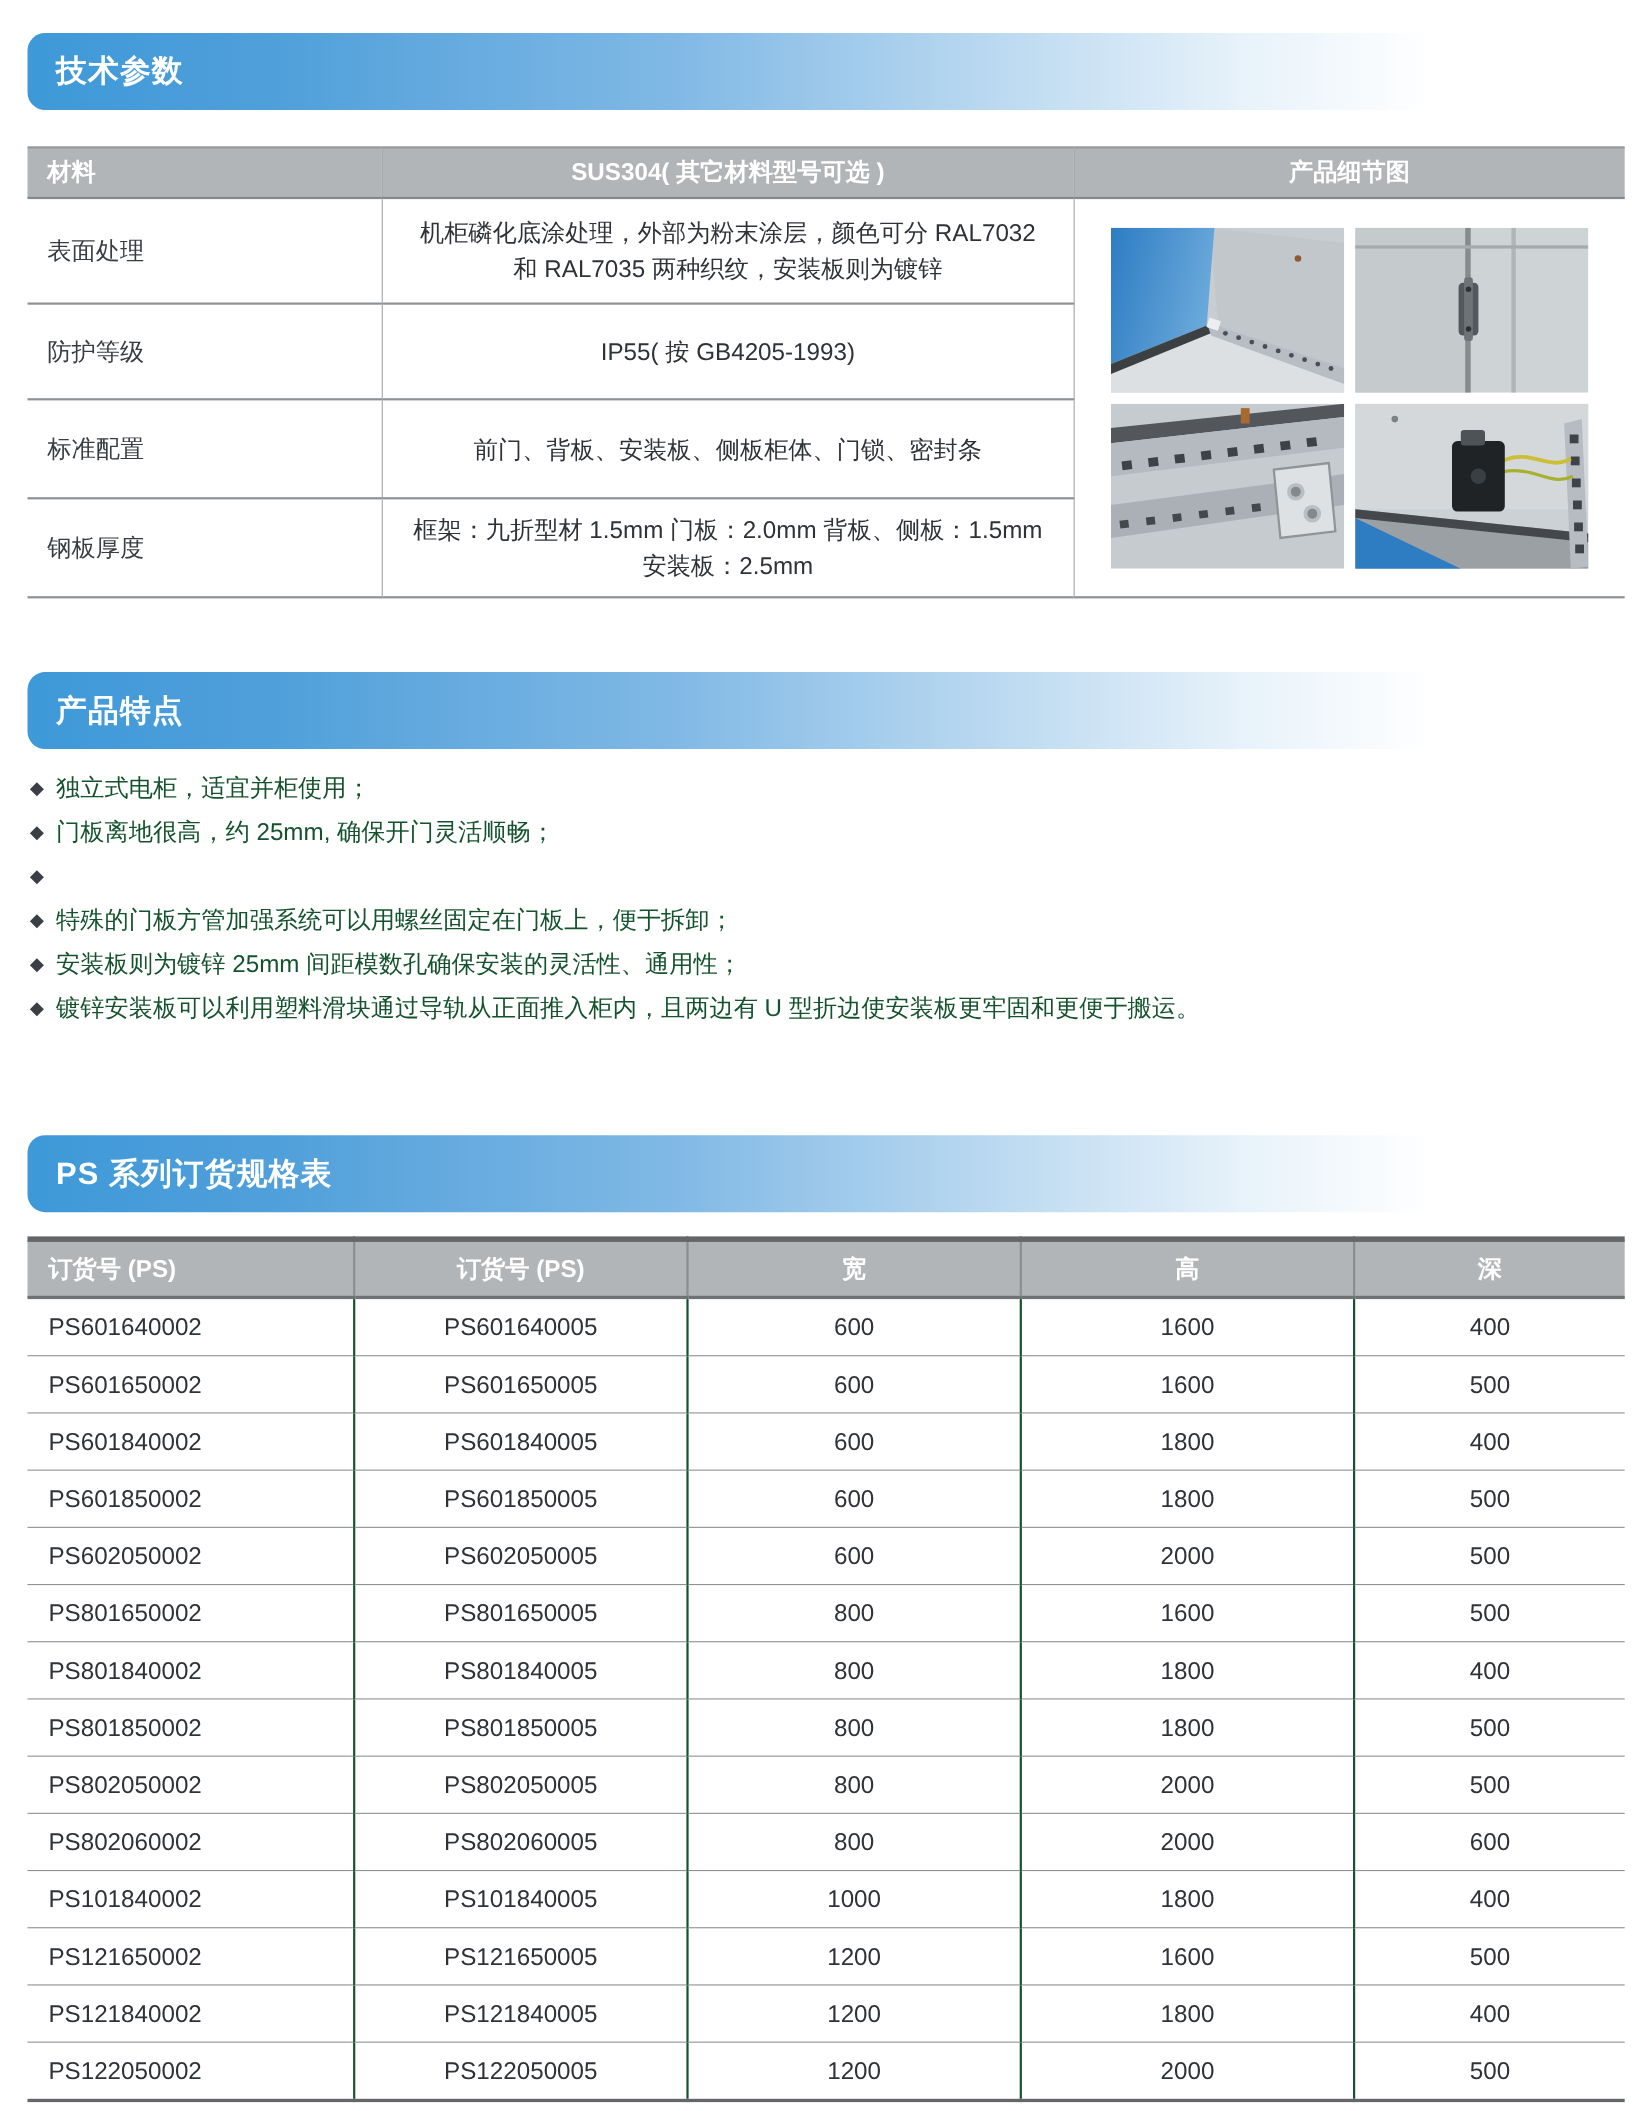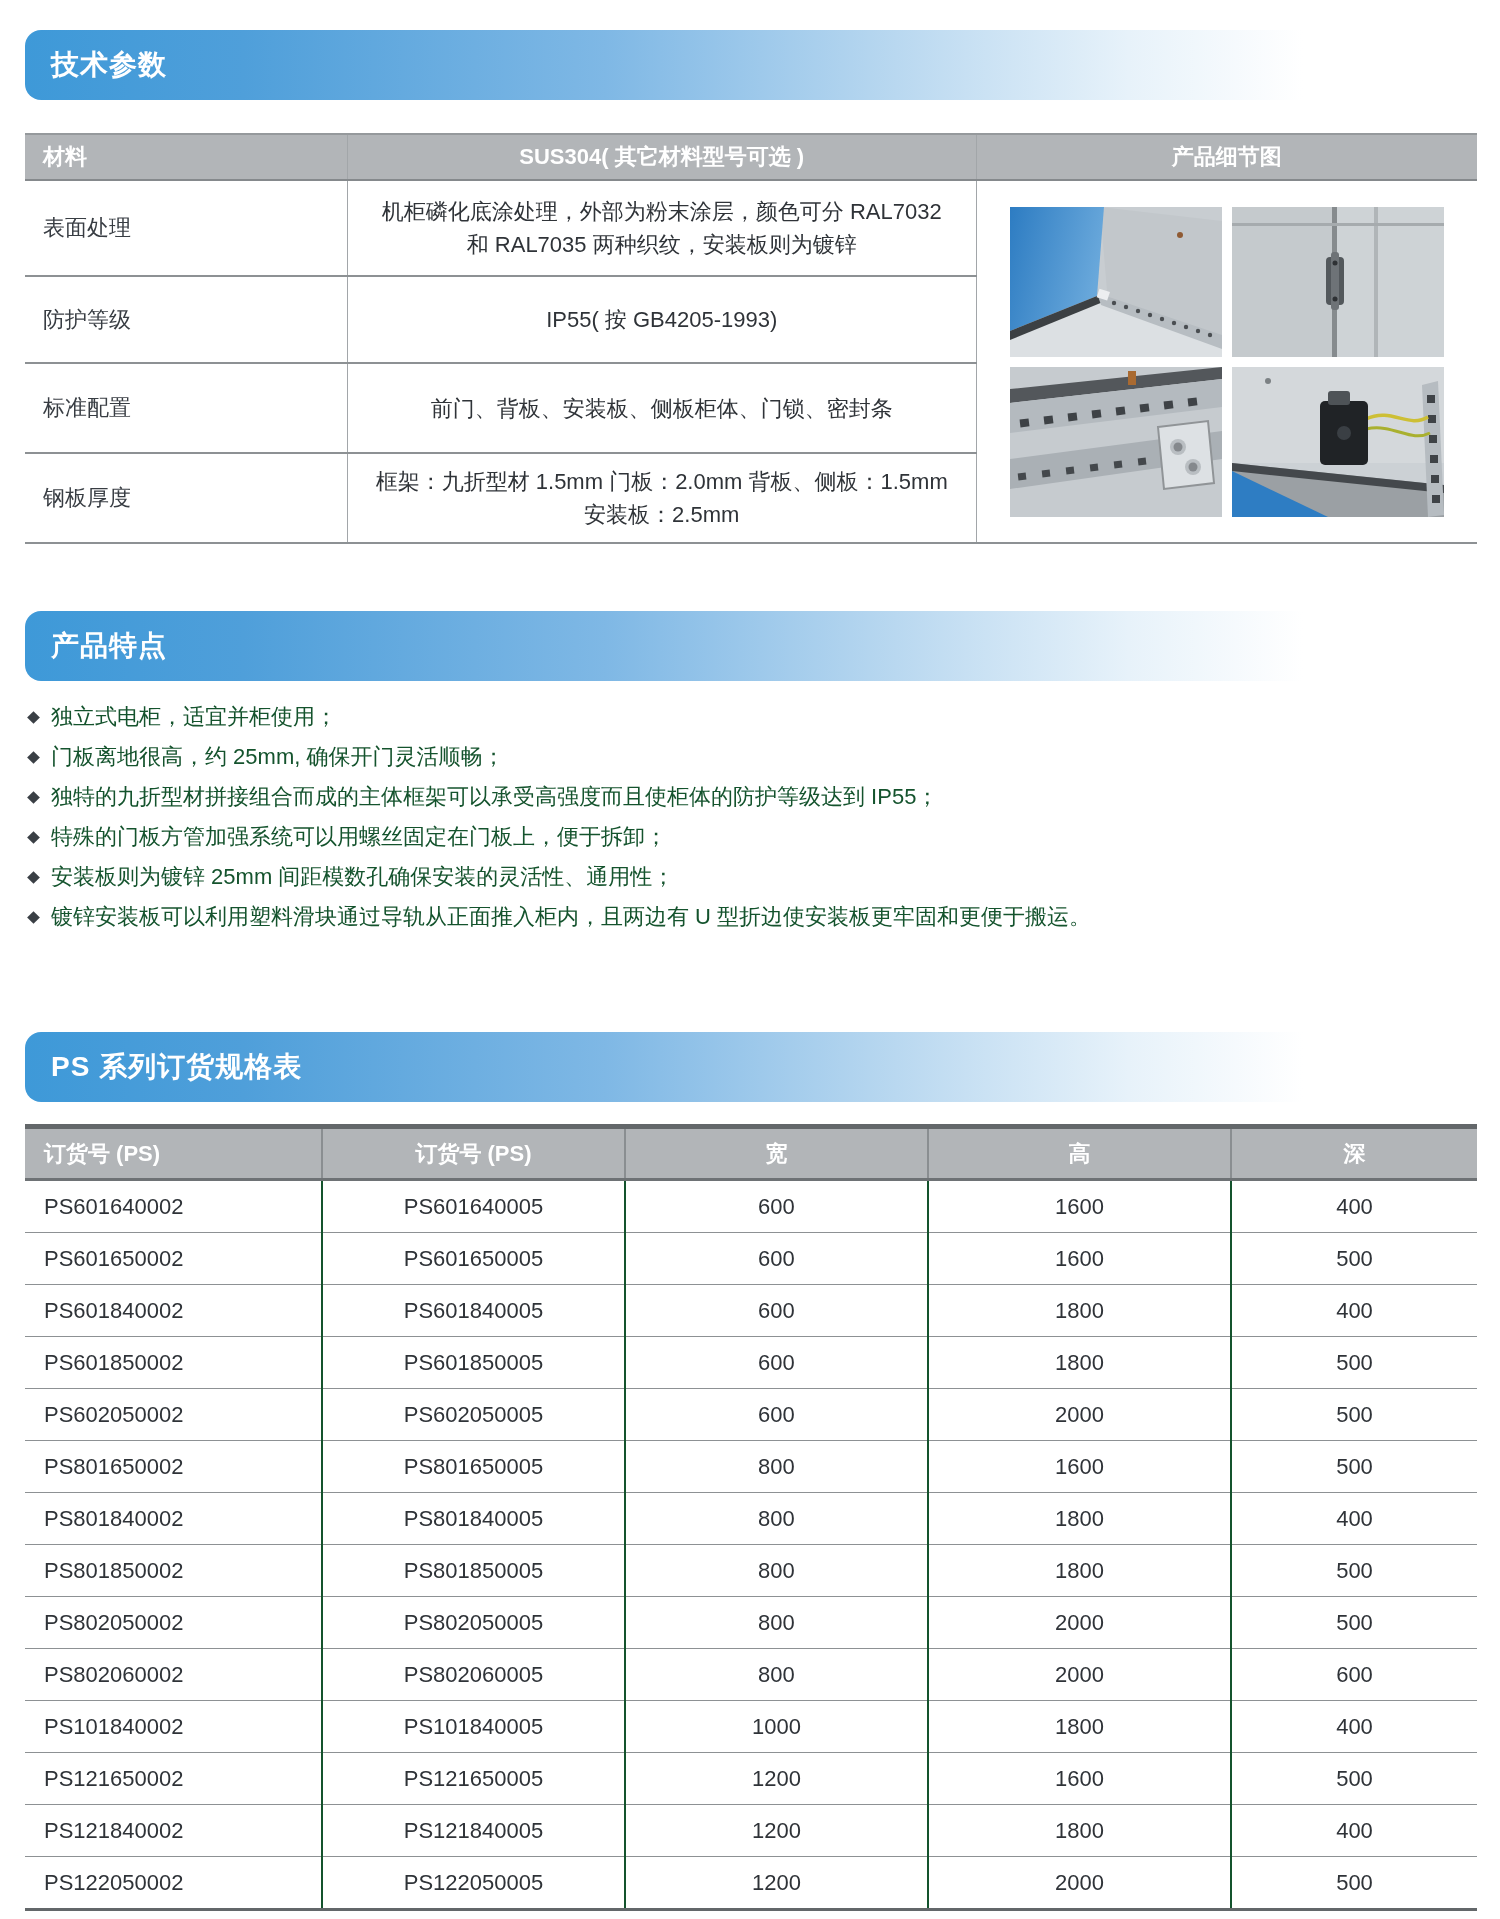--- a/index.html
+++ b/index.html
@@ -240,21 +240,20 @@
     <li>
       <span class="diamond"></span>
       <span class="feature-text">独立式电柜，适宜并柜使用；</span>
     </li>
     <li>
       <span class="diamond"></span>
       <span class="feature-text">门板离地很高，约 25mm, 确保开门灵活顺畅；</span>
     </li>
     <li>
       <span class="diamond"></span>
-      <span class="feature-text">独特的九折型材拼接组合而成的主体框架可以承受高强度而且使柜体的防护等级达到 IP55；</span>
     </li>
     <li>
       <span class="diamond"></span>
       <span class="feature-text">特殊的门板方管加强系统可以用螺丝固定在门板上，便于拆卸；</span>
     </li>
     <li>
       <span class="diamond"></span>
       <span class="feature-text">安装板则为镀锌 25mm 间距模数孔确保安装的灵活性、通用性；</span>
     </li>
     <li>

